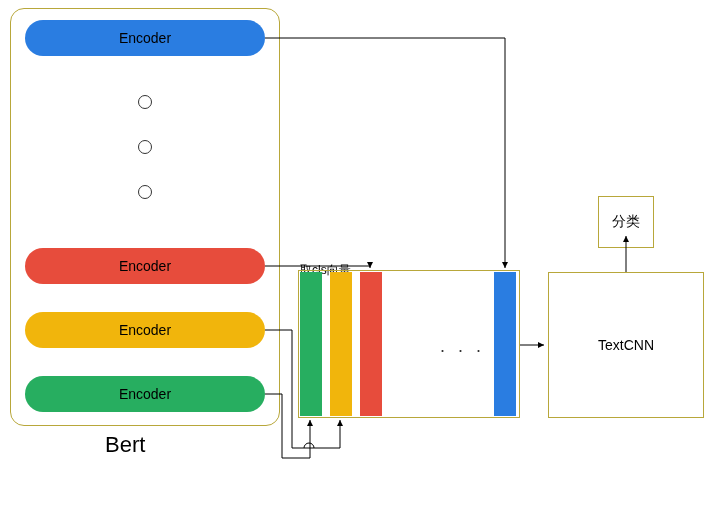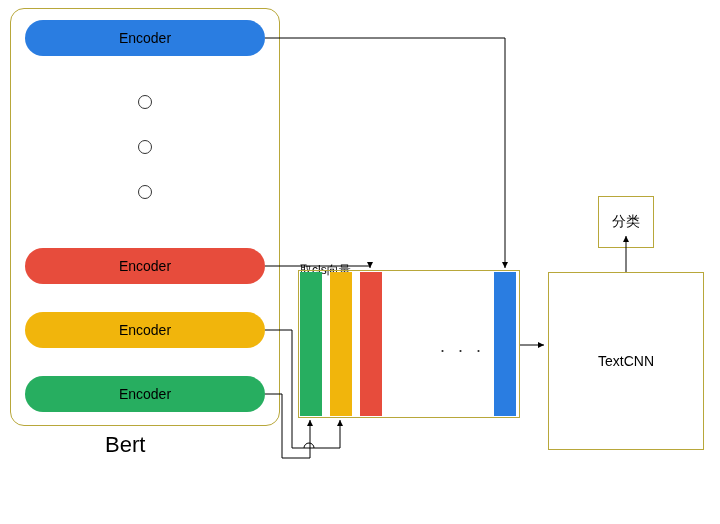--- a/index.html
+++ b/index.html
@@ -30,21 +30,21 @@
 
 <div class="abs" style="left:300px; top:252px; font-size:12px;margin-top:10px;">取cls向量</div>
 
 <div class="abs" style="left:298px; top:270px; width:222px; height:148px; border:1px solid #b8a73a;"></div>
 <div class="abs vbar" style="left:300px; top:272px; width:22px; height:144px; background:#27ae60;"></div>
 <div class="abs vbar" style="left:330px; top:272px; width:22px; height:144px; background:#f1b50c;"></div>
 <div class="abs vbar" style="left:360px; top:272px; width:22px; height:144px; background:#e74c3c;"></div>
 <div class="abs dots" style="left:440px; top:336px;">. . .</div>
 <div class="abs vbar" style="left:494px; top:272px; width:22px; height:144px; background:#2a7de1;"></div>
 
-<div class="abs box" style="left:548px; top:272px; width:156px; height:178px;">TextCNN</div>
+<div class="abs box" style="left:548px; top:272px; width:156px; height:146px;">TextCNN</div>
 
 <div class="abs box" style="left:598px; top:196px; width:56px; height:52px;">分类</div>
 
 <svg class="overlay" width="720" height="524">
   <defs>
     <marker id="arrow" markerWidth="8" markerHeight="8" refX="6" refY="3" orient="auto">
       <path d="M0,0 L6,3 L0,6 Z" fill="#000"></path>
     </marker>
   </defs>
 

